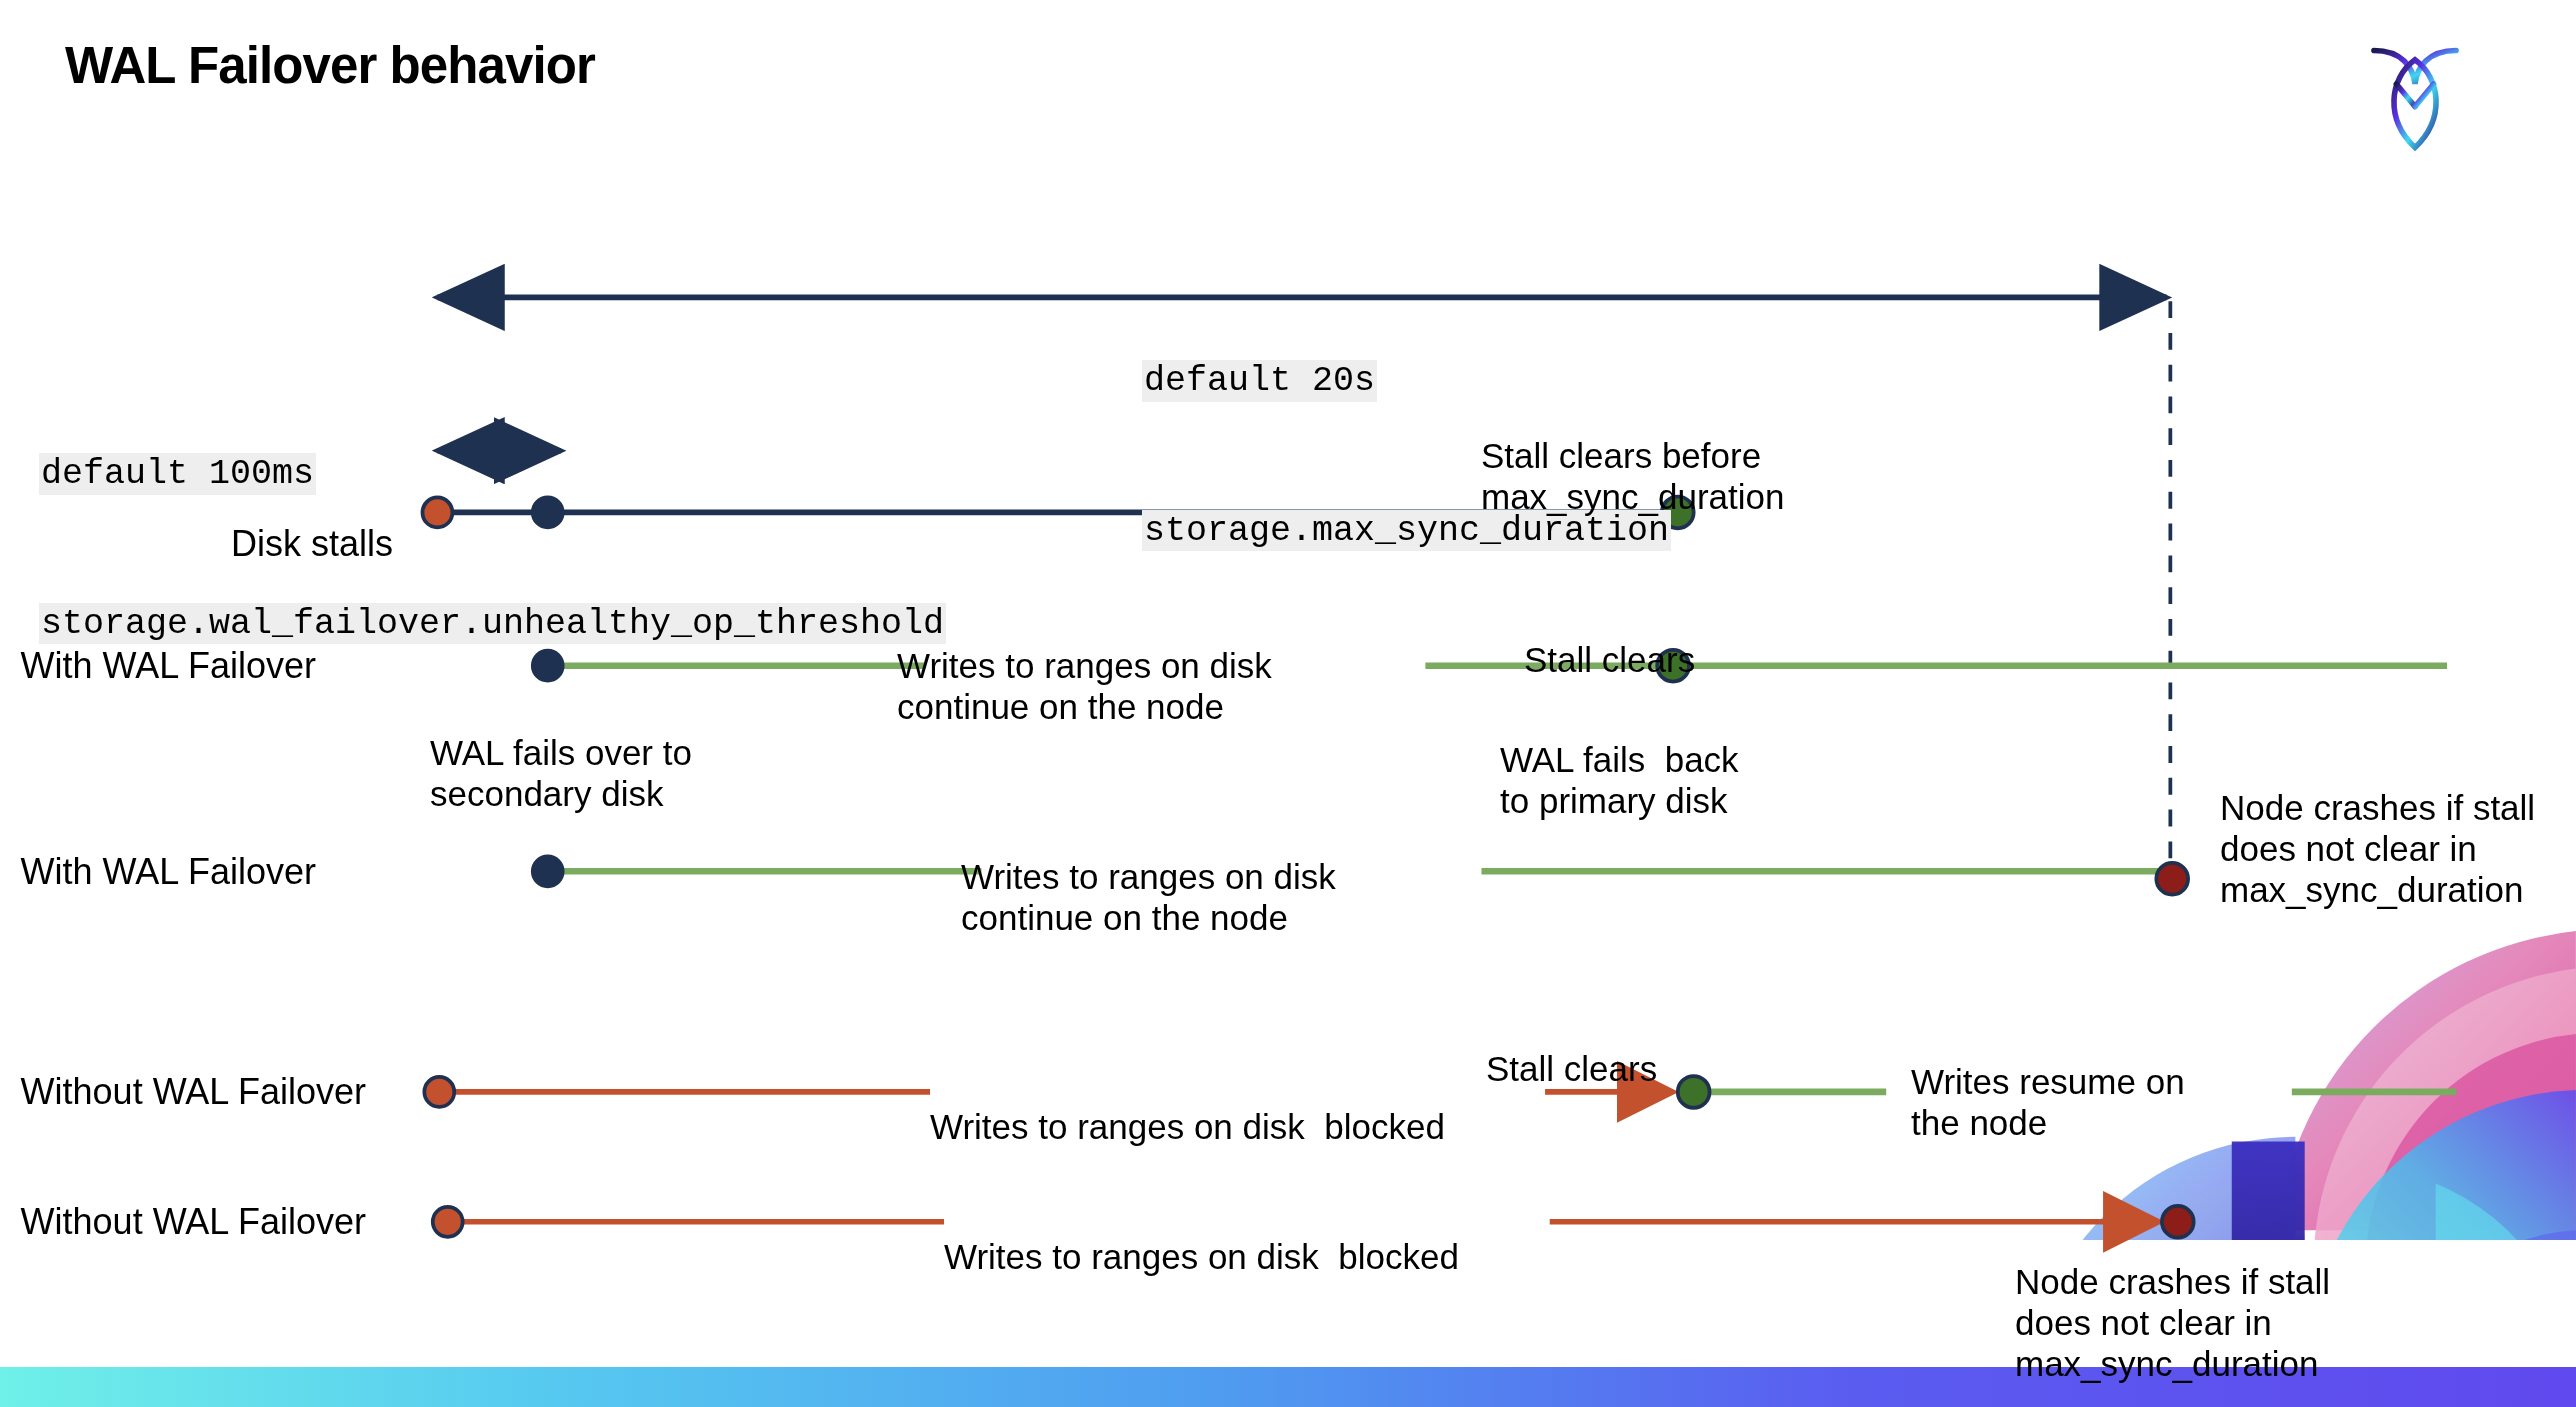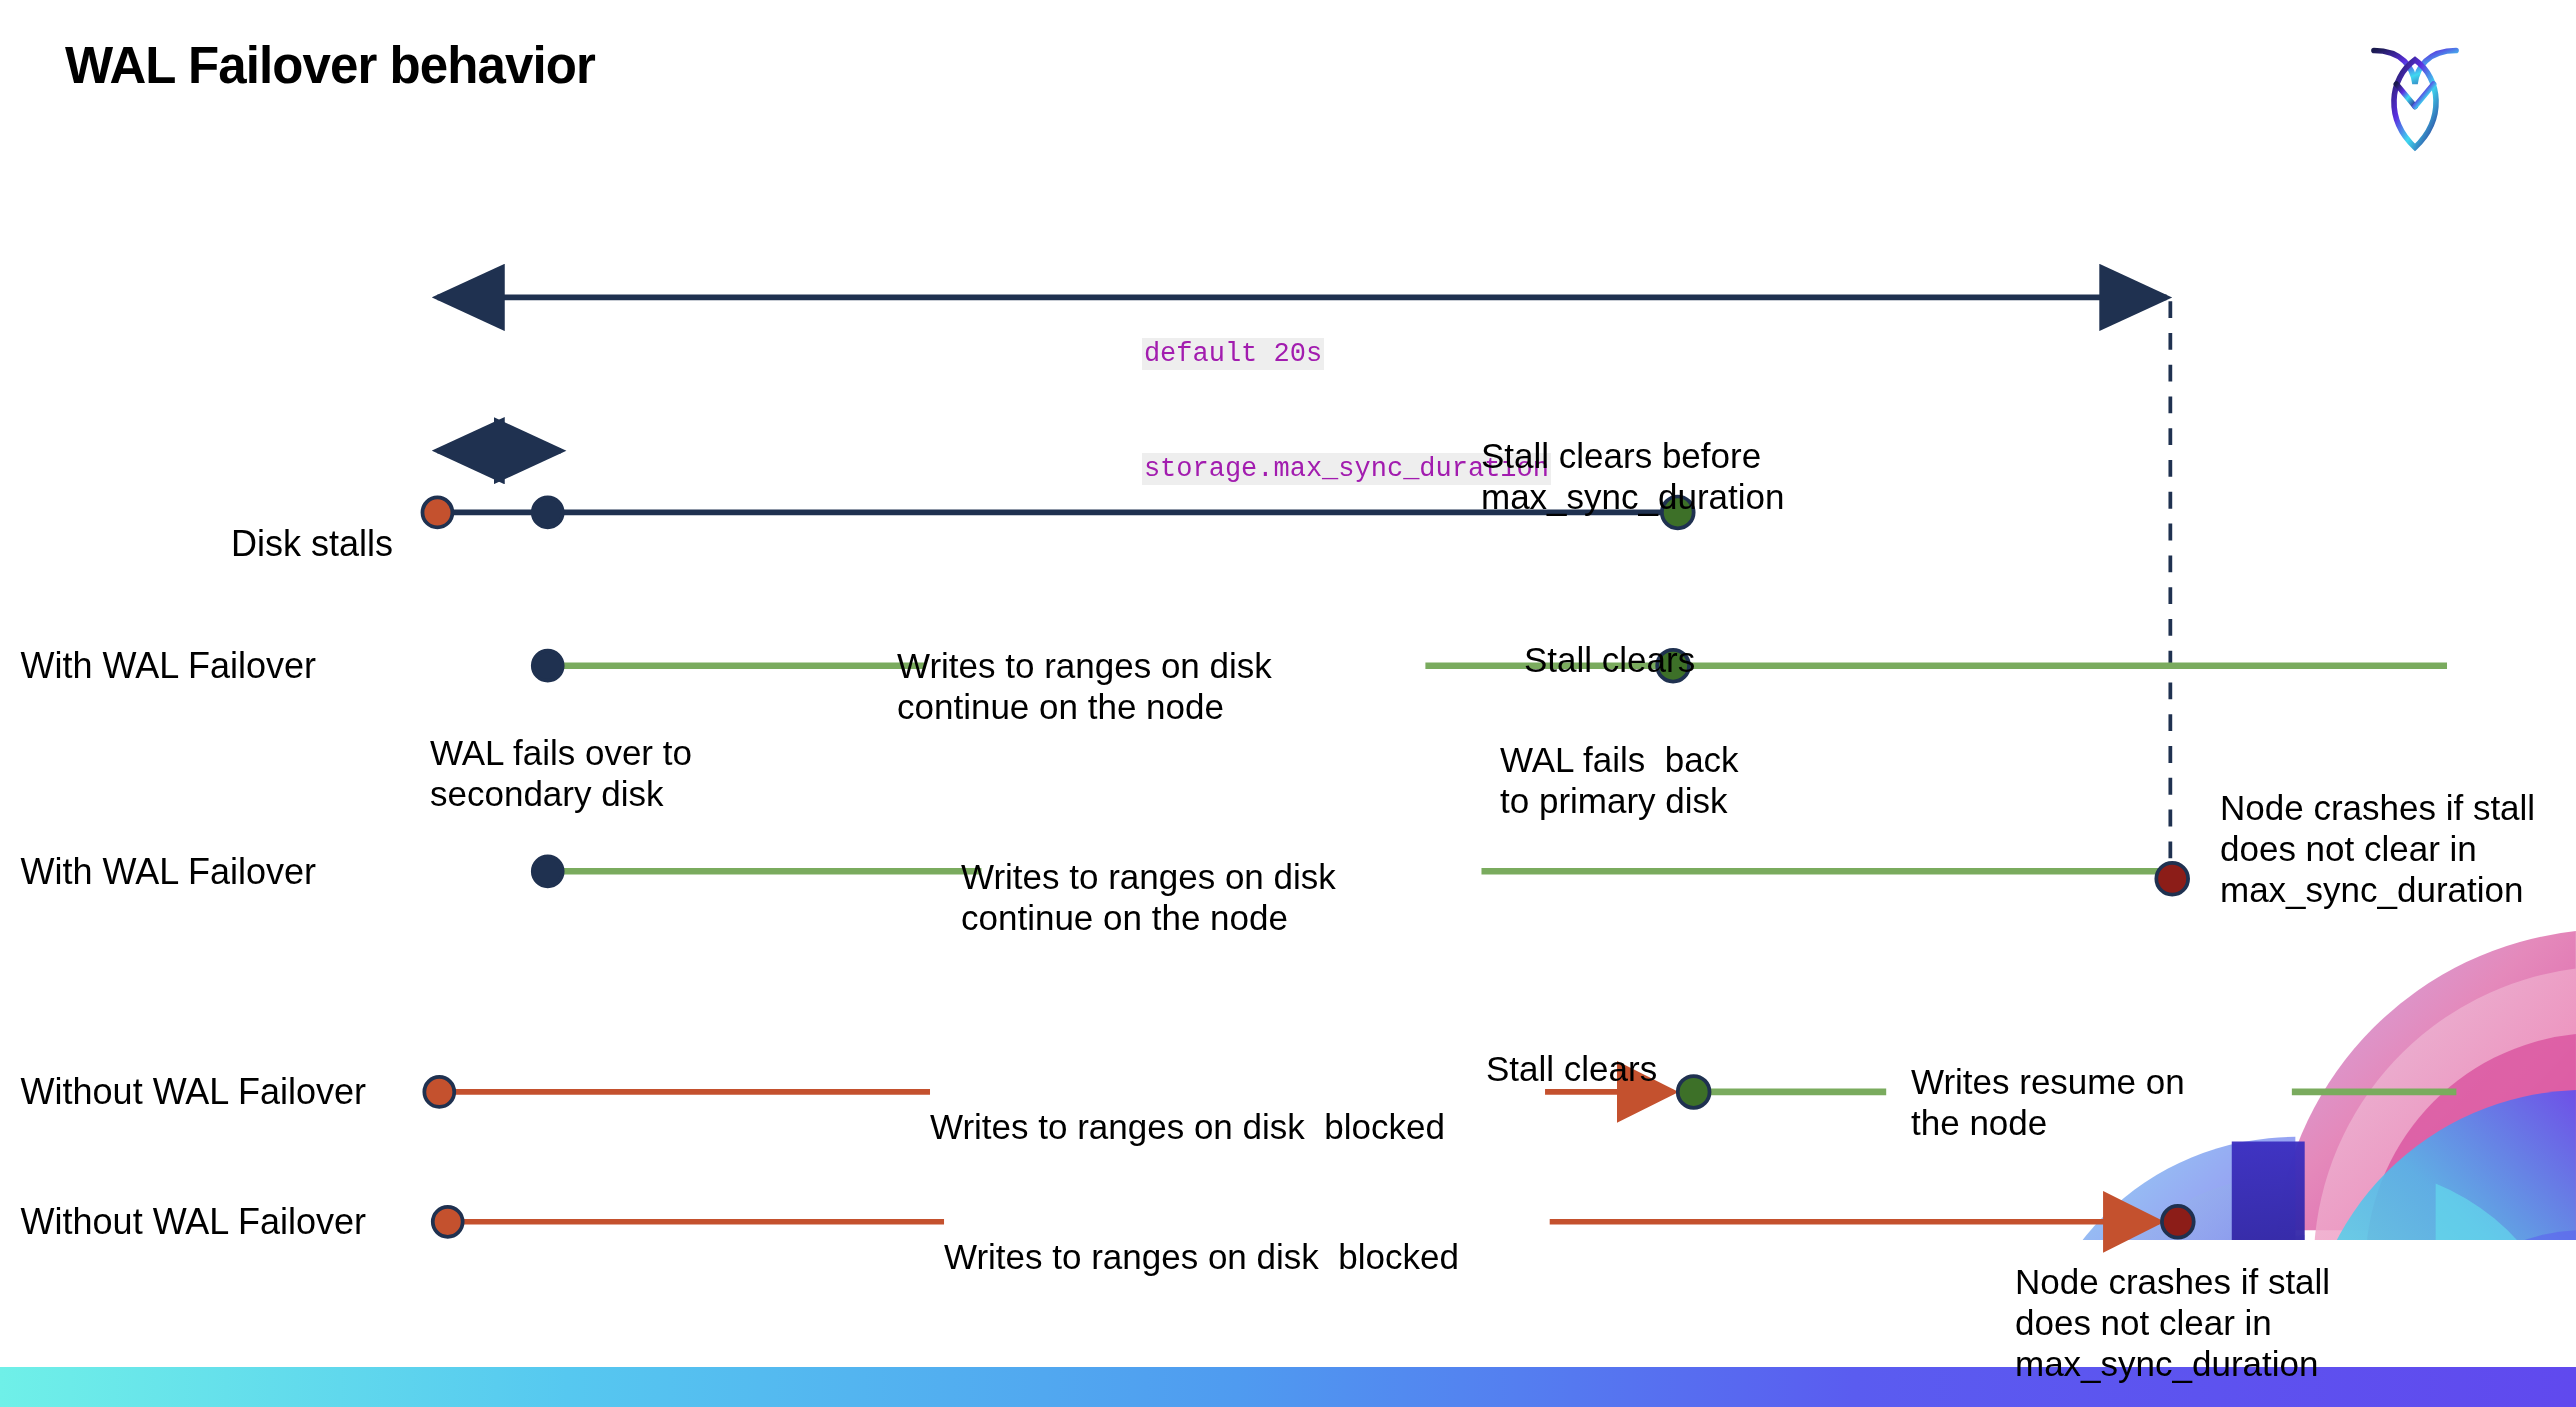--- a/index.html
+++ b/index.html
@@ -44,21 +44,21 @@
     position:absolute;color:#000000;
     font-family:"Liberation Sans",sans-serif;
     font-size:35px;line-height:1.17;white-space:pre;
   }
   .lbl.row-name{font-size:36px;}
   .lbl.center{text-align:left;margin-top:34px;}
   .lbl.right{text-align:right;}
   .mono{
     position:absolute;
     font-family:"Liberation Mono",monospace;
-    font-size:27px;line-height:1.42;color:#a21caf;
+    font-size:35px;line-height:1.42;color:#000000;
     white-space:pre;
   }
   .mono span{background:#eeeeee;padding:0.9px 1.9px;}
 </style>
 </head>
 <body>
 
 <div id="slide">
 
   <svg class="corner-art" viewBox="0 0 620 570">
@@ -190,20 +190,24 @@
       <circle cx="479" cy="1307" r="16" fill="#c4512e" stroke="#1f3150" stroke-width="4"></circle>
       <circle cx="2330" cy="1307" r="17" fill="#8c1d18" stroke="#1f3150" stroke-width="4"></circle>
     </g>
   </svg>
 
   <div class="mono" style="left:1142px;top:258px;">
     <div><span>default 20s</span></div>
     <div><span>storage.max_sync_duration</span></div>
   </div>
 
+  <div class="mono" style="left:39px;top:351px;">
+    <div><span>default 100ms</span></div>
+    <div><span>storage.wal_failover.unhealthy_op_threshold</span></div>
+  </div>
 
   <div class="lbl row-name right" style="left:0px;top:491px;width:393px;margin-top:32px;">Disk stalls</div>
 
   <div class="lbl row-name" style="left:20.6px;top:645px;">With WAL Failover</div>
 
   <div class="lbl row-name" style="left:20.6px;top:851px;">With WAL Failover</div>
 
   <div class="lbl row-name" style="left:20.6px;top:1071px;">Without WAL Failover</div>
 
   <div class="lbl row-name" style="left:20.6px;top:1201px;">Without WAL Failover</div>

